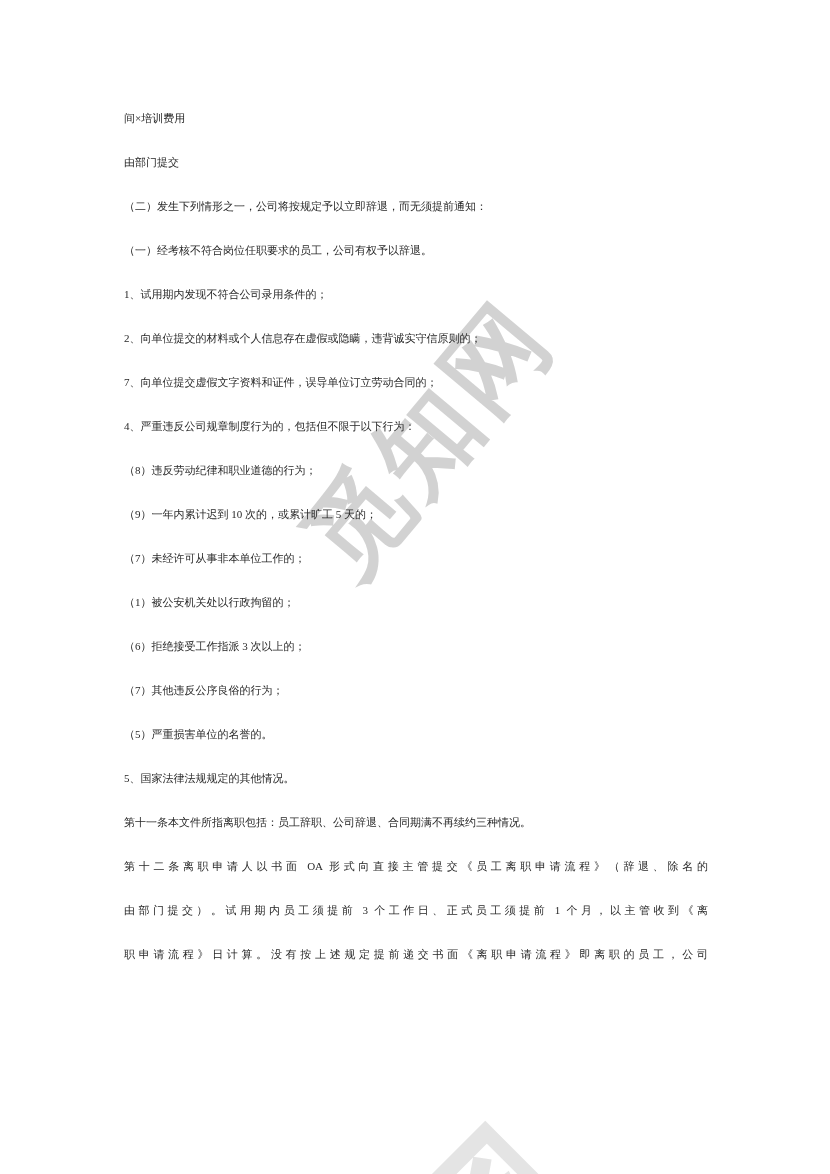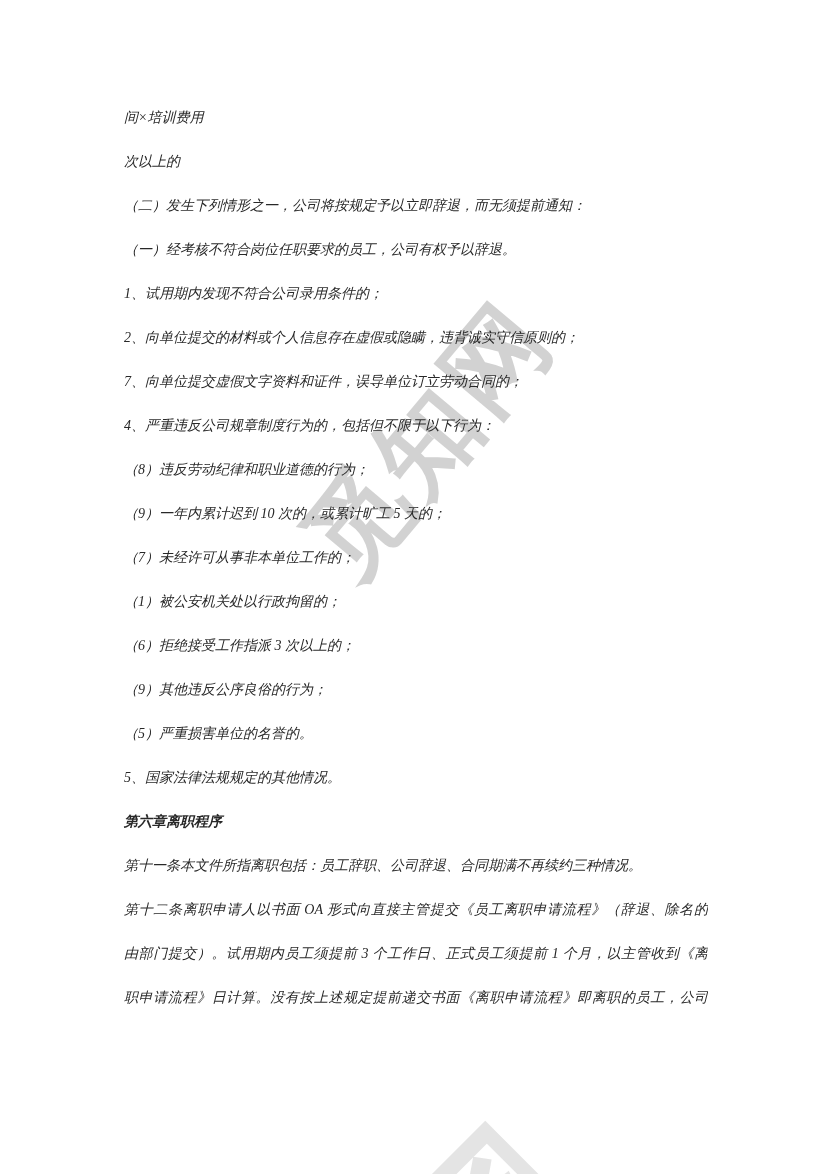--- a/index.html
+++ b/index.html
@@ -15,23 +15,22 @@
     overflow: hidden;
     font-family: "Liberation Serif", "DejaVu Serif", serif;
     color: #282828;
   }
   
   .content {
     position: absolute;
     left: 124px;
     top: 96px;
     width: 584px;
-    font-size: 14px;
+    font-size: 11px;
     z-index: 2;
-    font-style: italic;
   }
   .line {
     height: 44px;
     line-height: 44px;
     white-space: nowrap;
   }
   .line--bold {
     font-weight: bold;
   }
   .line--just {
@@ -76,35 +75,34 @@
 </head>
 <body>
 
 <div class="page">
 
   <div class="wm-main">觅知网</div>
   <div class="wm-tip">网</div>
 
   <div class="content">
     <div class="line">间×培训费用</div>
-    <div class="line">次以上的</div>
+    <div class="line">由部门提交</div>
     <div class="line">（二）发生下列情形之一，公司将按规定予以立即辞退，而无须提前通知：</div>
     <div class="line">（一）经考核不符合岗位任职要求的员工，公司有权予以辞退。</div>
     <div class="line">1、试用期内发现不符合公司录用条件的；</div>
     <div class="line">2、向单位提交的材料或个人信息存在虚假或隐瞒，违背诚实守信原则的；</div>
     <div class="line">7、向单位提交虚假文字资料和证件，误导单位订立劳动合同的；</div>
     <div class="line">4、严重违反公司规章制度行为的，包括但不限于以下行为：</div>
     <div class="line">（8）违反劳动纪律和职业道德的行为；</div>
     <div class="line">（9）一年内累计迟到 10 次的，或累计旷工 5 天的；</div>
     <div class="line">（7）未经许可从事非本单位工作的；</div>
     <div class="line">（1）被公安机关处以行政拘留的；</div>
     <div class="line">（6）拒绝接受工作指派 3 次以上的；</div>
-    <div class="line">（9）其他违反公序良俗的行为；</div>
+    <div class="line">（7）其他违反公序良俗的行为；</div>
     <div class="line">（5）严重损害单位的名誉的。</div>
     <div class="line">5、国家法律法规规定的其他情况。</div>
-    <div class="line line--bold">第六章离职程序</div>
     <div class="line">第十一条本文件所指离职包括：员工辞职、公司辞退、合同期满不再续约三种情况。</div>
     <div class="line line--just">第十二条离职申请人以书面 OA 形式向直接主管提交《员工离职申请流程》（辞退、除名的</div>
     <div class="line line--just">由部门提交）。试用期内员工须提前 3 个工作日、正式员工须提前 1 个月，以主管收到《离</div>
     <div class="line line--just">职申请流程》日计算。没有按上述规定提前递交书面《离职申请流程》即离职的员工，公司</div>
   </div>
 
 </div>
 
 </body></html>

